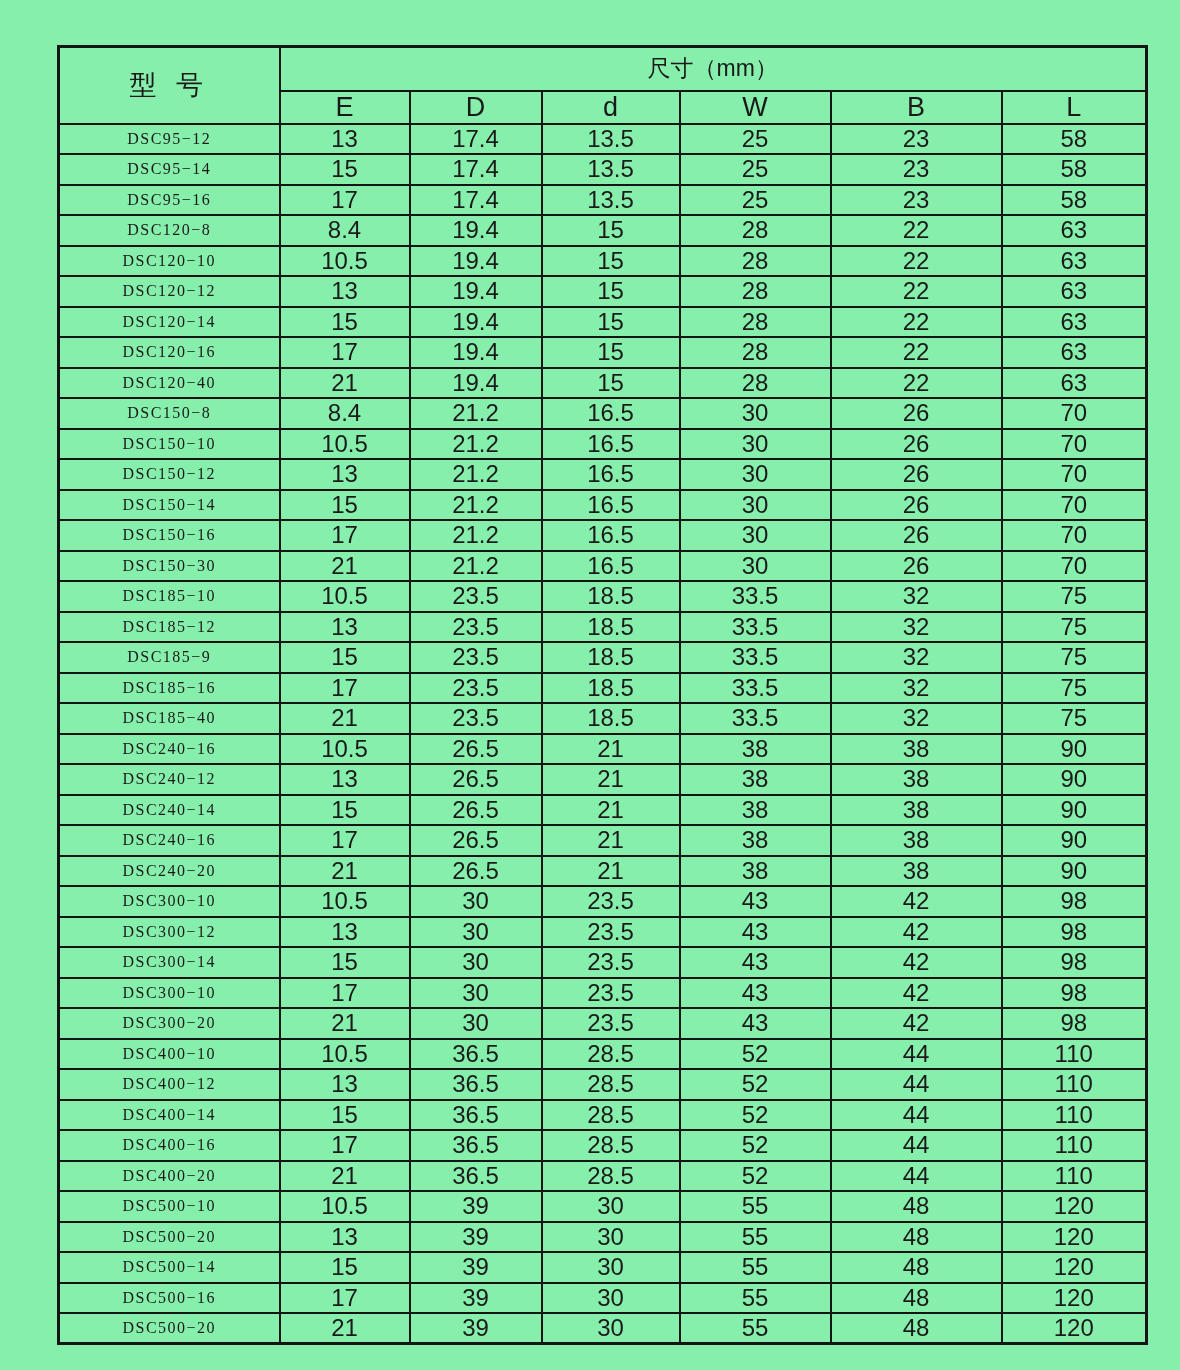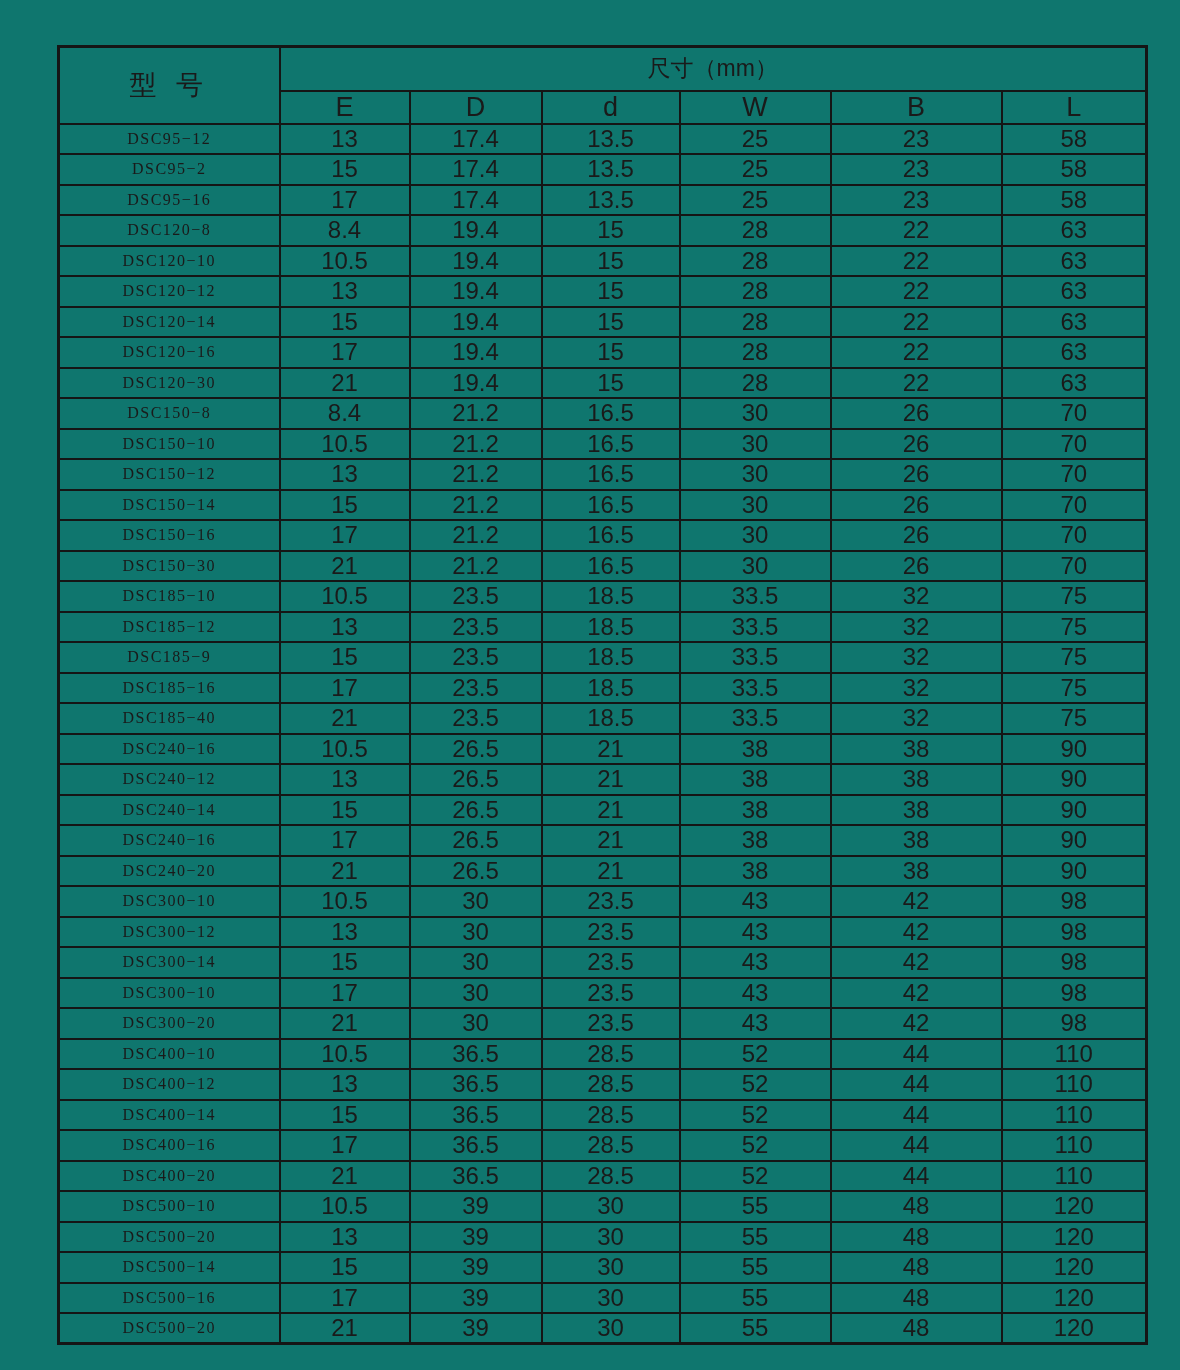--- a/index.html
+++ b/index.html
@@ -6,21 +6,21 @@
     margin: 0;
     padding: 0;
     background: #ffffff;
     font-family: "Liberation Sans", sans-serif;
     color: #1a1a1a;
   }
   .sheet {
     position: relative;
     width: 1180px;
     height: 1370px;
-    background: #0f766e;
+    background: #86efac;
     overflow: hidden;
   }
   table.spec {
     position: absolute;
     left: 57px;
     top: 45px;
     border-collapse: collapse;
     table-layout: fixed;
     border: 3px solid #151515;
   }
@@ -89,21 +89,21 @@
       <td class="model">DSC95−12</td>
       <td class="val">13</td>
       <td class="val">17.4</td>
       <td class="val">13.5</td>
       <td class="val">25</td>
       <td class="val">23</td>
       <td class="val">58</td>
     </tr>
 
     <tr>
-      <td class="model">DSC95−2</td>
+      <td class="model">DSC95−14</td>
       <td class="val">15</td>
       <td class="val">17.4</td>
       <td class="val">13.5</td>
       <td class="val">25</td>
       <td class="val">23</td>
       <td class="val">58</td>
     </tr>
 
     <tr>
       <td class="model">DSC95−16</td>
@@ -159,21 +159,21 @@
       <td class="model">DSC120−16</td>
       <td class="val">17</td>
       <td class="val">19.4</td>
       <td class="val">15</td>
       <td class="val">28</td>
       <td class="val">22</td>
       <td class="val">63</td>
     </tr>
 
     <tr>
-      <td class="model">DSC120−30</td>
+      <td class="model">DSC120−40</td>
       <td class="val">21</td>
       <td class="val">19.4</td>
       <td class="val">15</td>
       <td class="val">28</td>
       <td class="val">22</td>
       <td class="val">63</td>
     </tr>
 
     <tr>
       <td class="model">DSC150−8</td>

